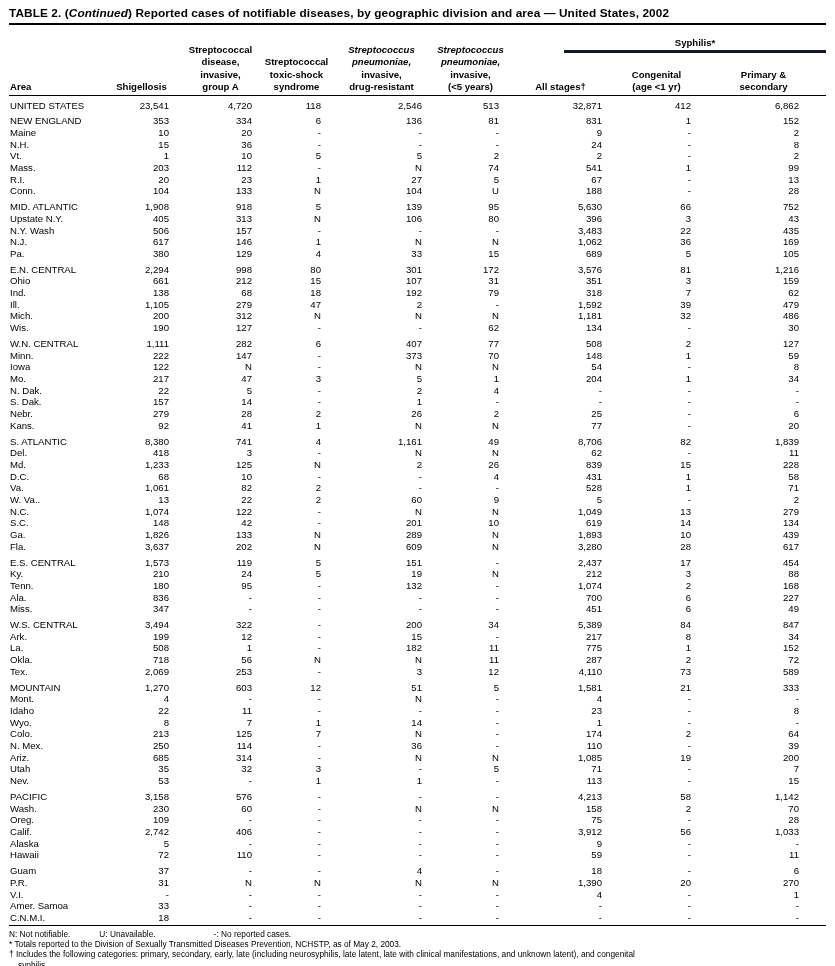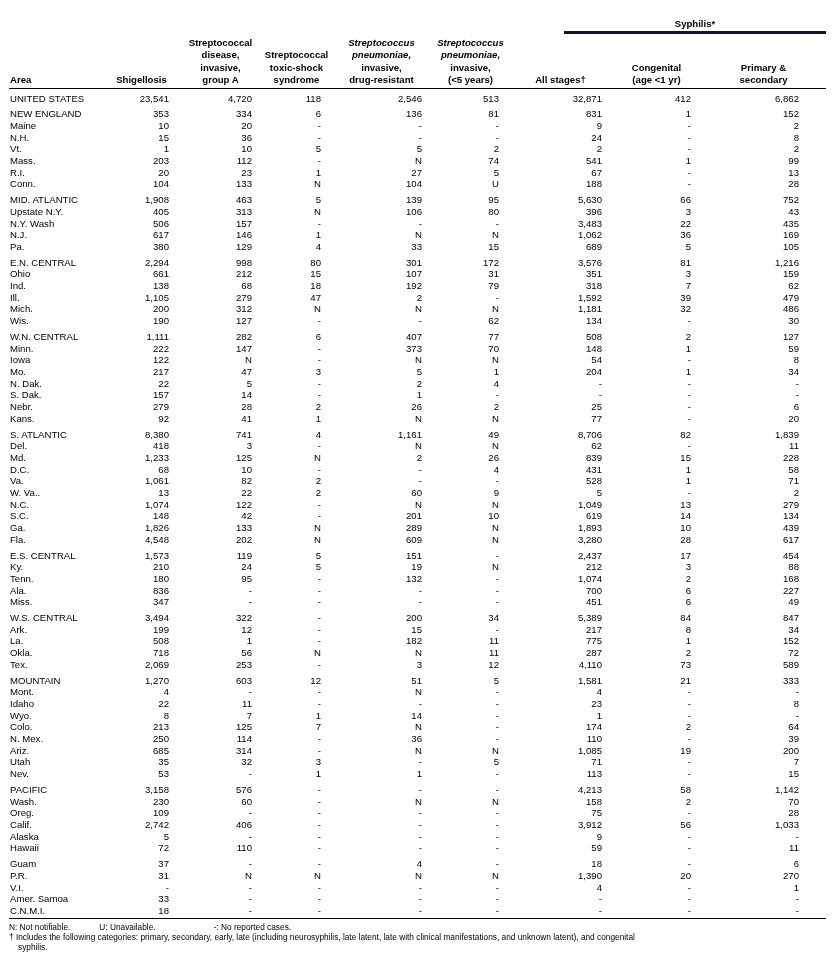--- a/index.html
+++ b/index.html
@@ -21,21 +21,21 @@
   .it { font-style: italic; }
 
   table.rpt {
     border-collapse: collapse;
     table-layout: fixed;
     width: 817px;
   }
   thead th {
     font-size: 9.6px; font-weight: bold; line-height: 12.2px;
     text-align: center; vertical-align: bottom;
-    padding: 15px 0 2px 0;
+    padding: 3px 0 2px 0;
     white-space: pre-line;
     border-bottom: 1px solid #000;
   }
   thead tr.hr1 { height: 27px; }
   thead tr.hr2 { height: 28px; }
   th.th-area { text-align: left; padding-left: 1px; margin-top: 28px; }
   th.syph { border-bottom: none; padding: 0; vertical-align: bottom; }
   .syph-inner {
     margin-left: 55px;
     border-bottom: 3px solid #0f172a;
@@ -64,20 +64,21 @@
   .fn-u { margin-left: 29px; }
   .fn-d { margin-left: 58px; }
   .fn-hang { padding-left: 9px; text-indent: -9px; }
   .fn-hang .cont { display: inline; }
 </style>
 </head>
 <body>
 
 <div class="page">
 
+  <div class="title"><span>TABLE 2. (</span><span class="it">Continued</span><span>) Reported cases of notifiable diseases, by geographic division and area — United States, 2002</span></div>
 
   <table class="rpt">
     <colgroup>
       <col style="width:95px">
         <col style="width:75px">
         <col style="width:83px">
       <col style="width:69px">
         <col style="width:101px">
         <col style="width:77px">
       <col style="width:103px">
@@ -207,21 +208,21 @@
           <td class="c7">188</td>
           <td class="c8">-</td>
           <td class="c9">28</td>
         </tr>
         <tr class="spacer">
           <td colspan="9"></td>
         </tr>
         <tr>
           <td class="c1">MID. ATLANTIC</td>
           <td class="c2">1,908</td>
-          <td class="c3">463</td>
+          <td class="c3">918</td>
           <td class="c4">5</td>
           <td class="c5">139</td>
           <td class="c6">95</td>
           <td class="c7">5,630</td>
           <td class="c8">66</td>
           <td class="c9">752</td>
         </tr>
         <tr>
           <td class="c1">Upstate N.Y.</td>
           <td class="c2">405</td>
@@ -523,21 +524,21 @@
           <td class="c3">133</td>
           <td class="c4">N</td>
           <td class="c5">289</td>
           <td class="c6">N</td>
           <td class="c7">1,893</td>
           <td class="c8">10</td>
           <td class="c9">439</td>
         </tr>
         <tr>
           <td class="c1">Fla.</td>
-          <td class="c2">4,548</td>
+          <td class="c2">3,637</td>
           <td class="c3">202</td>
           <td class="c4">N</td>
           <td class="c5">609</td>
           <td class="c6">N</td>
           <td class="c7">3,280</td>
           <td class="c8">28</td>
           <td class="c9">617</td>
         </tr>
         <tr class="spacer">
           <td colspan="9"></td>
@@ -882,16 +883,17 @@
           <td class="c6">-</td>
           <td class="c7">-</td>
           <td class="c8">-</td>
           <td class="c9">-</td>
         </tr>
       </tbody>
   </table>
 
   <div class="footnotes">
     <div><span>N: Not notifiable.</span><span class="fn-u">U: Unavailable.</span><span class="fn-d">-: No reported cases.</span></div>
+    <div>* Totals reported to the Division of Sexually Transmitted Diseases Prevention, NCHSTP, as of May 2, 2003.</div>
     <div class="fn-hang"><span>†</span> <span>Includes the following categories: primary, secondary, early, late (including neurosyphilis, late latent, late with clinical manifestations, and unknown latent), and congenital</span><br><span class="cont">syphilis.</span></div>
   </div>
 
 </div>
 
 </body></html>

